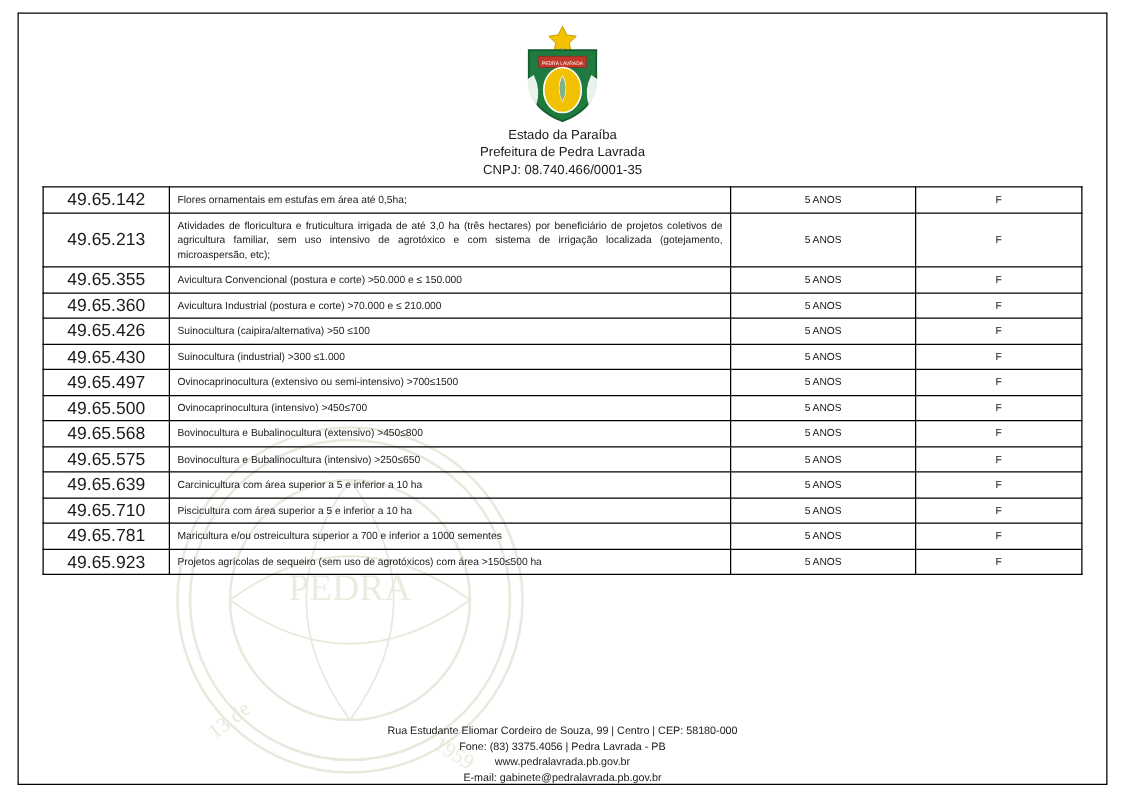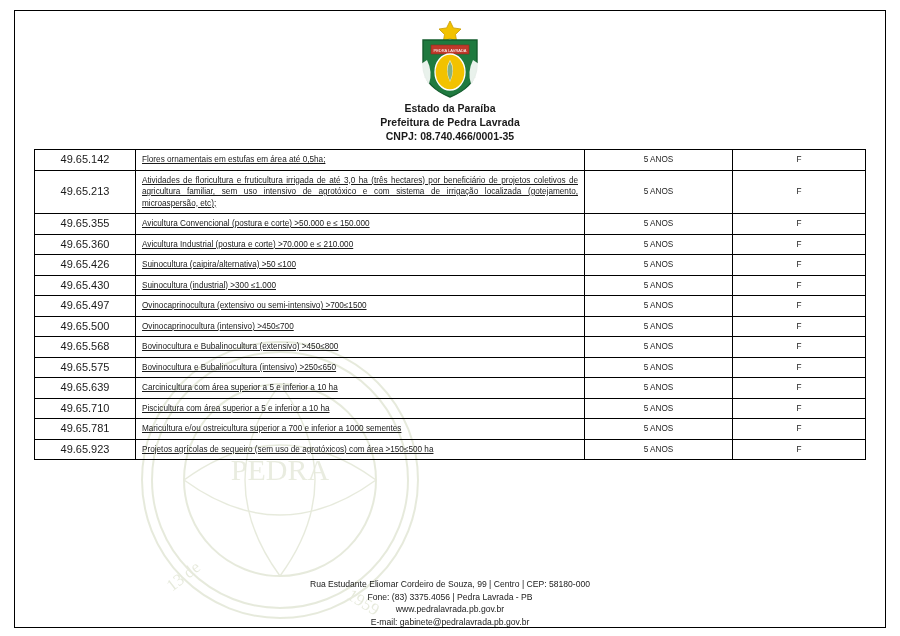--- a/index.html
+++ b/index.html
@@ -60,45 +60,43 @@
   .crest {
     width: 74px;
     height: 78px;
     margin: 0 auto 3px auto;
     display: block;
   }
   .header-line {
     font-size: 10.5px;
     line-height: 14px;
     color: #1a1a1a;
-    font-weight: bold;
   }
 
   
   table.doc-table {
     width: 100%;
     border-collapse: collapse;
     table-layout: fixed;
     font-size: 8.2px;
   }
   table.doc-table td {
     border: 1px solid #000000;
     padding: 4px 6px;
     vertical-align: middle;
     line-height: 11.5px;
   }
   td.col-code {
     width: 88px;
     text-align: center;
-    font-size: 11px;
+    font-size: 14px;
   }
   td.col-desc {
     text-align: justify;
     padding: 4px 8px;
-    text-decoration: underline;
   }
   td.col-years {
     width: 135px;
     text-align: center;
     margin-left: 20px;
   }
   td.col-class {
     width: 120px;
     text-align: center;
   }

